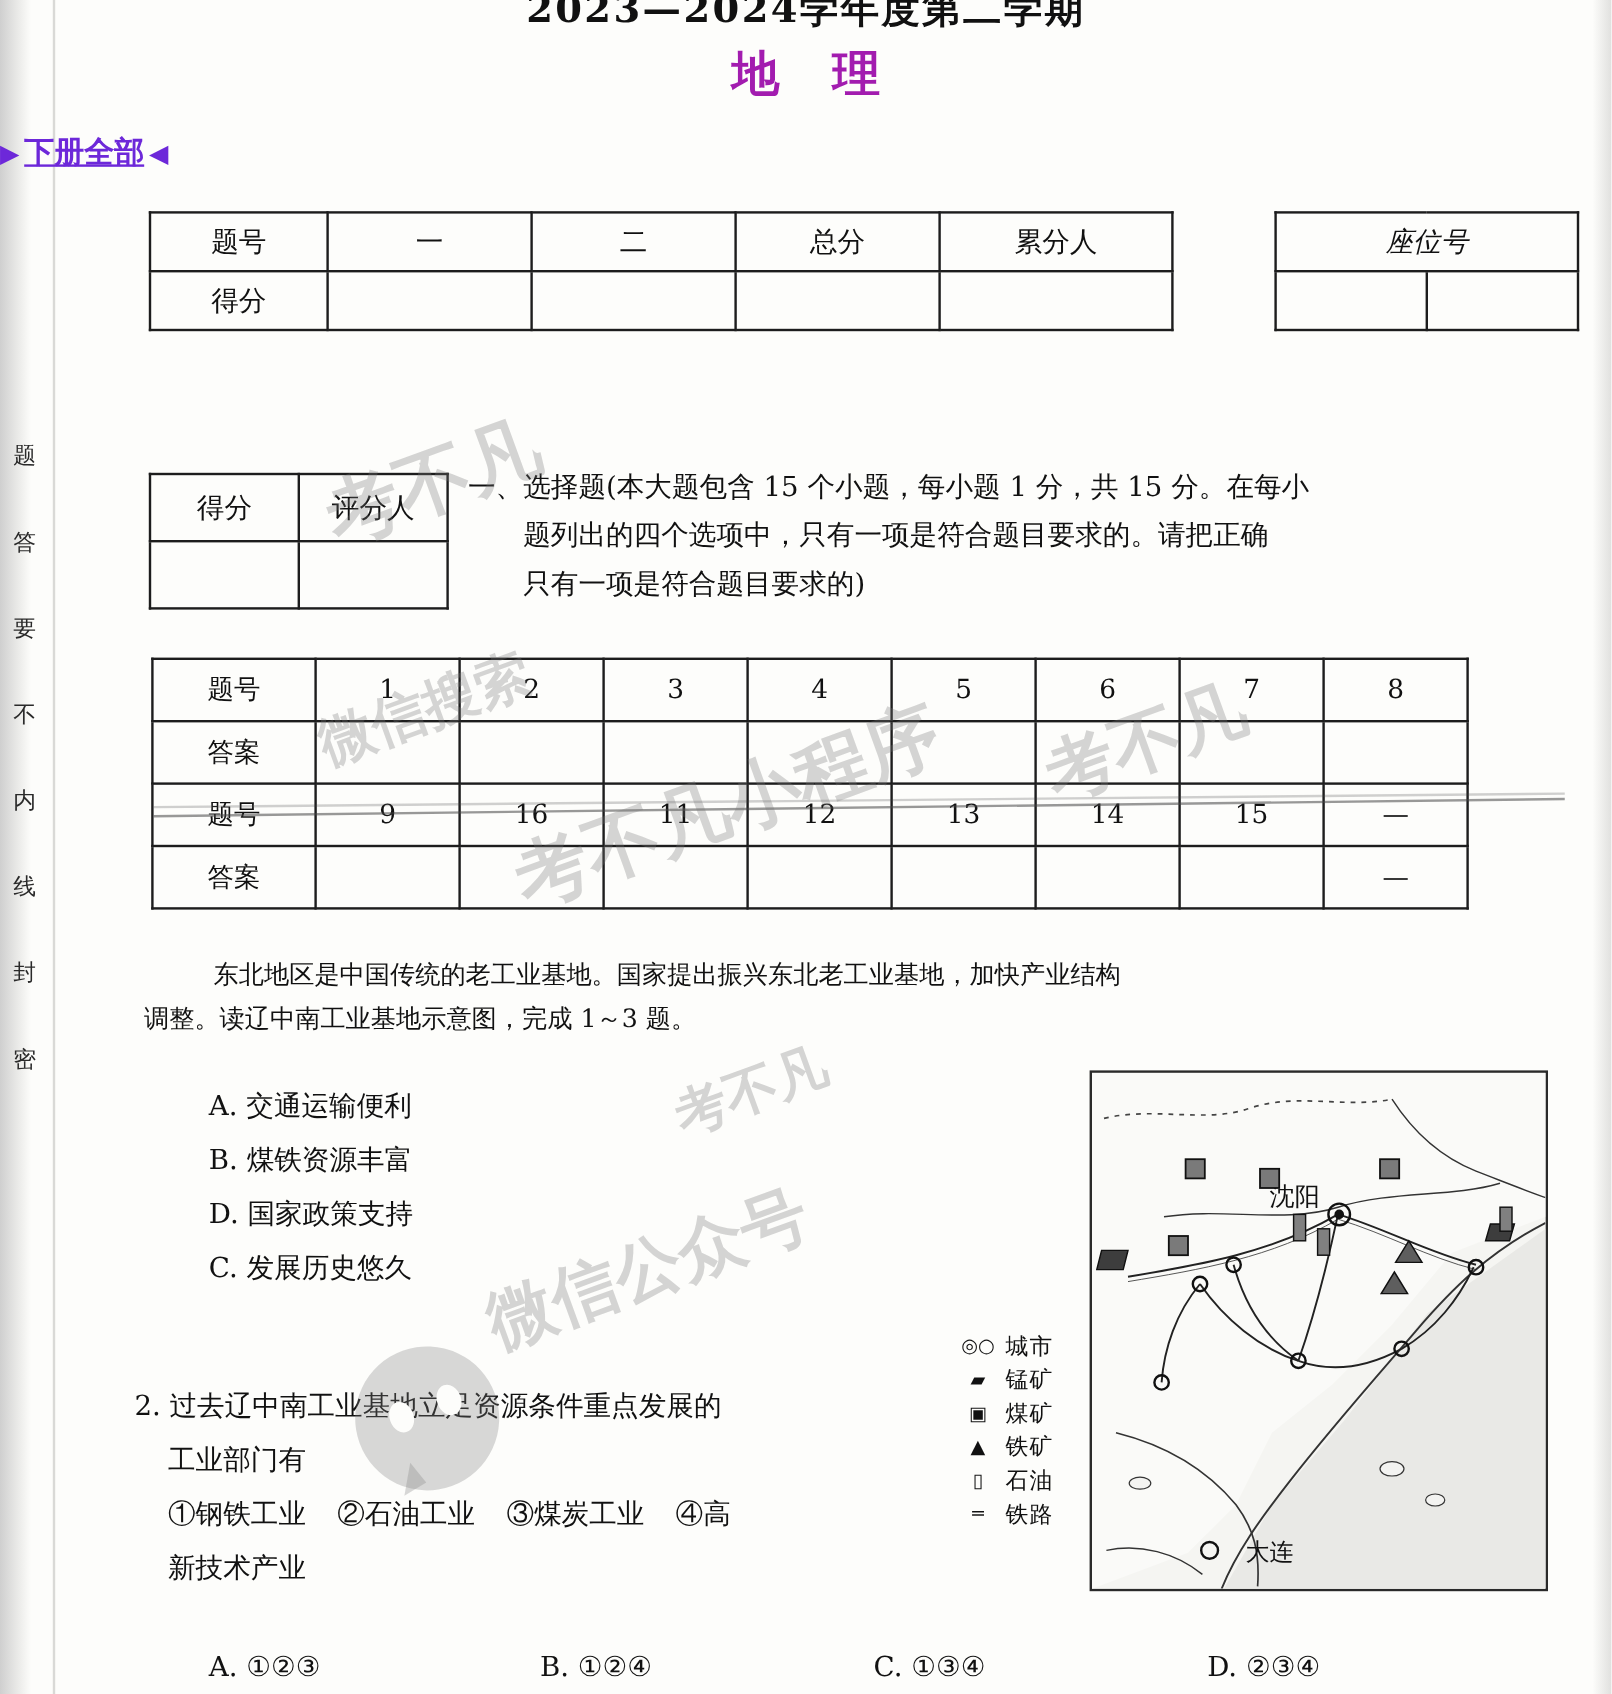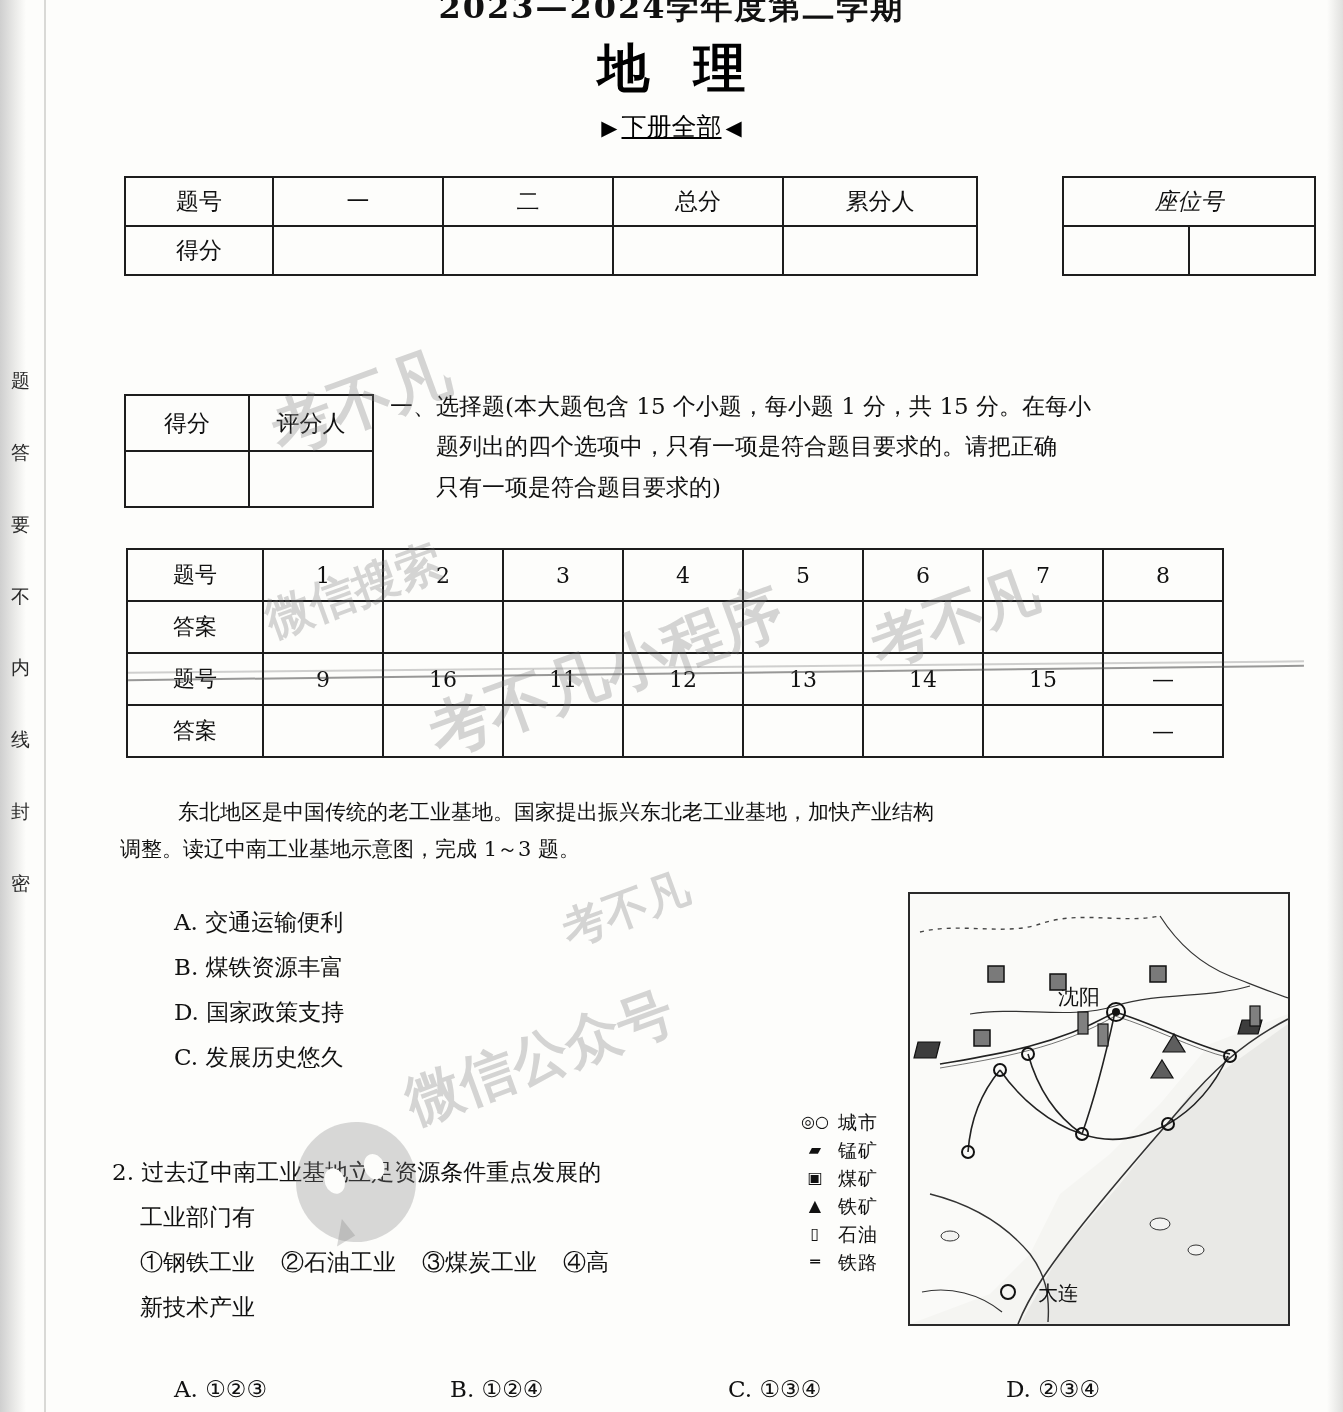--- a/index.html
+++ b/index.html
@@ -58,33 +58,32 @@
     font-size: 32px;
     font-weight: bold;
     letter-spacing: 2px;
     color: #111;
     white-space: nowrap;
   }
   .subject {
     position: absolute;
     left: 0; right: 0; top: 34px;
     text-align: center;
-    font-size: 52px;
+    font-size: 40px;
     font-weight: bold;
     letter-spacing: 44px;
     text-indent: 44px;
-    color: #000000;
+    color: #a21caf;
   }
   .scope {
     position: absolute;
     left: 0; right: 0; top: 110px;
-    text-align: center;
     font-size: 25px;
-    font-weight: normal;
-    color: #000000;
+    font-weight: bold;
+    color: #6d28d9;
   }
   .scope .arrow { font-size: 21px; }
   .scope .u { text-decoration: underline; padding: 0 4px; }
 
   
   table.grid {
     border-collapse: collapse;
     position: absolute;
   }
   table.grid td, table.grid th {

